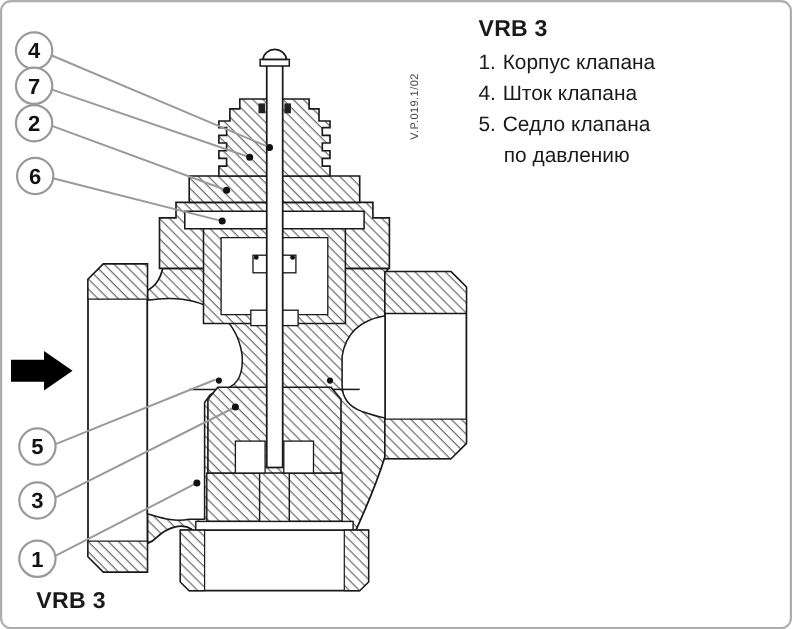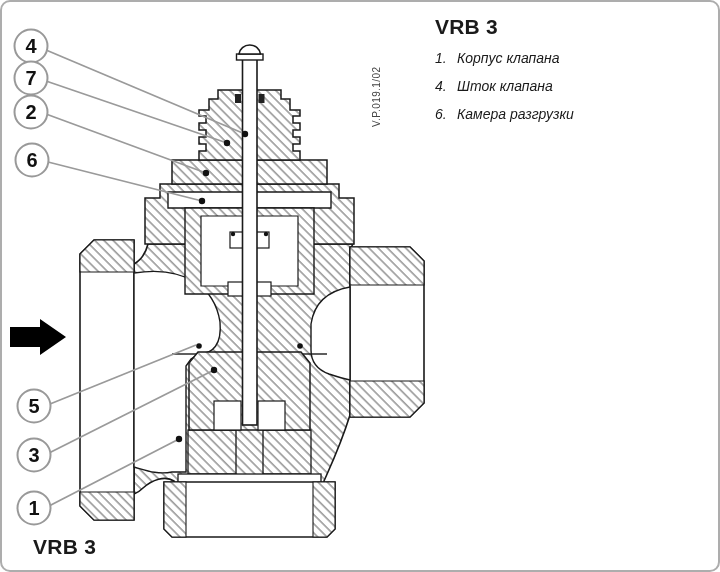--- a/index.html
+++ b/index.html
@@ -2,21 +2,21 @@
 <html><head>
 <meta charset="utf-8">
 <style>
   html,body{margin:0;padding:0;width:720px;height:572px;background:#fff;
     font-family:"Liberation Sans",sans-serif;color:#1a1a1a;overflow:hidden;}
   .frame{position:absolute;inset:0;width:720px;height:572px;box-sizing:border-box;
     border:2px solid #adadad;border-radius:10px;background:#fff;}
   svg{position:absolute;left:0;top:0;}
   .legend{position:absolute;left:433px;top:12px;}
   .legend-title{font-size:21px;font-weight:bold;line-height:26px;margin-bottom:4px;letter-spacing:0.2px;}
-  .legend-item{font-size:14px;line-height:28px;white-space:nowrap;font-style:italic;}
+  .legend-item{font-size:19px;line-height:28px;white-space:nowrap;}
   .legend-item .num{display:inline-block;min-width:22px;}
   .legend-item.cont{padding-left:23px;}
   .bottom-title{position:absolute;left:31px;top:533px;font-size:21px;font-weight:bold;letter-spacing:0.3px;}
 </style>
 </head>
 <body>
 
 <div class="frame">
 
 <svg width="720" height="572" viewBox="0 0 720 572">
@@ -154,19 +154,22 @@
 
 <div class="legend">
   <div class="legend-title">VRB 3</div>
   <div class="legend-item">
     <span class="num">1.</span><span>Корпус клапана</span>
   </div>
   <div class="legend-item">
     <span class="num">4.</span><span>Шток клапана</span>
   </div>
   <div class="legend-item">
-    <span class="num">6.</span><span>Камера разгрузки</span>
+    <span class="num">5.</span><span>Седло клапана</span>
+  </div>
+  <div class="legend-item cont">
+    <span>по давлению</span>
   </div>
 </div>
 
 <div class="bottom-title">VRB 3</div>
 
 </div>
 
 </body></html>

